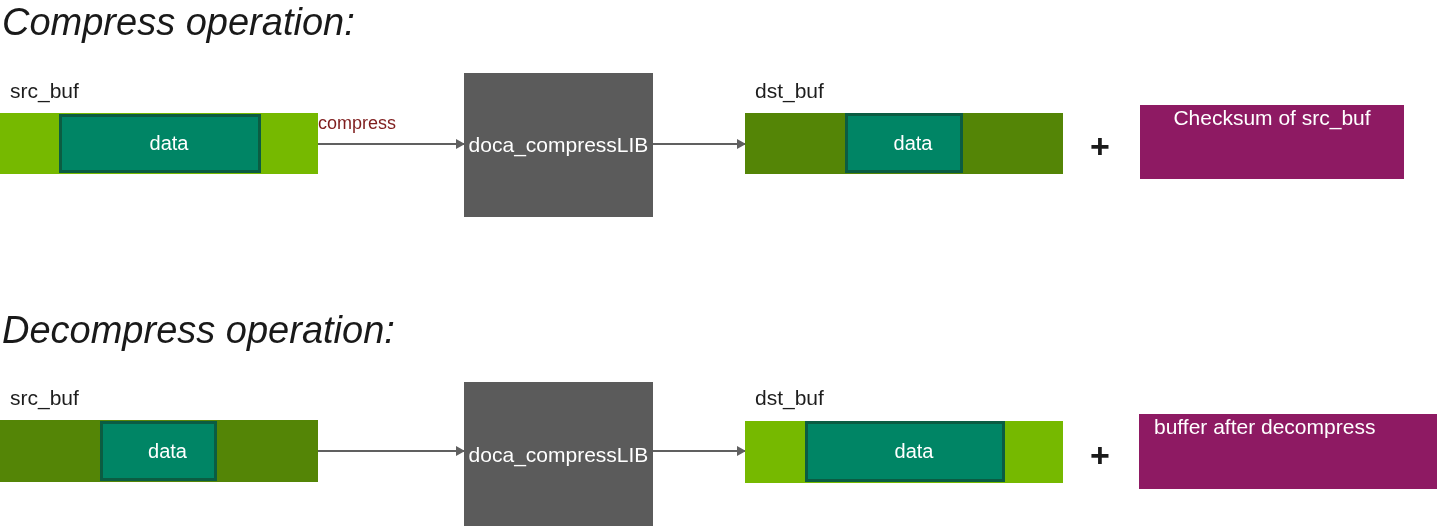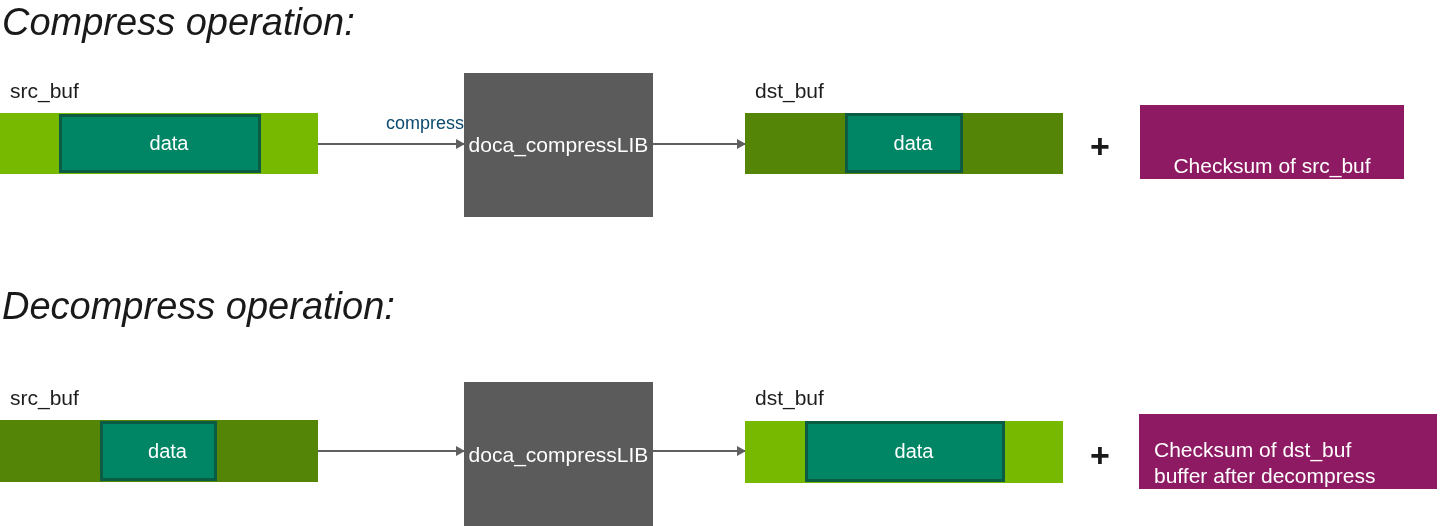--- a/index.html
+++ b/index.html
@@ -72,43 +72,43 @@
     top: -4px;
     width: 0;
     height: 0;
     border-left: 9px solid var(--arrow, #606060);
     border-top: 5px solid transparent;
     border-bottom: 5px solid transparent;
   }
   .op-label {
     position: absolute;
     width: 146px;
-    text-align: right;
+    text-align: left;
     font-size: 18px;
     line-height: 21px;
-    color: #0c4a6e;
+    color: #7f1d1d;
     white-space: nowrap;
   }
   .plus {
     position: absolute;
     width: 36px;
     text-align: center;
     font-size: 34px;
     line-height: 44px;
     font-weight: 800;
     color: #1a1a1a;
   }
   .checksum {
     position: absolute;
     box-sizing: border-box;
     background: var(--magenta, #8e1a63);
     color: #ffffff;
     display: flex;
     flex-direction: column;
-    justify-content: flex-end;
+    justify-content: flex-start;
     font-size: 21px;
     line-height: 26px;
     white-space: nowrap;
   }
   .checksum.center { align-items: center; text-align: center; }
   .checksum.left   { align-items: flex-start; padding-left: 15px; }
 </style>
 </head>
 <body>
 
@@ -146,21 +146,21 @@
   <div class="data-box" style="left:845px; top:113px; width:118px; height:60px;">
     <span>data</span>
   </div>
 
   <div class="plus" style="left:1082px; top:124px;">+</div>
 
   <div class="checksum center" style="left:1140px; top:105px; width:264px; height:74px;">
     <span>Checksum of src_buf</span>
   </div>
 
-  <h1 class="heading" style="left:2px; top:284px;">Decompress operation:</h1>
+  <h1 class="heading" style="left:2px; top:308px;">Decompress operation:</h1>
 
   <div class="buf-label" style="left:10px; top:387px;">src_buf</div>
 
   <div class="bar dark" style="left:0px; top:420px; width:318px; height:62px;"></div>
 
   <div class="data-box" style="left:100px; top:421px; width:117px; height:60px;">
     <span>data</span>
   </div>
 
 
@@ -181,17 +181,16 @@
 
   <div class="bar light" style="left:745px; top:421px; width:318px; height:62px;"></div>
 
   <div class="data-box" style="left:805px; top:421px; width:200px; height:61px;">
     <span>data</span>
   </div>
 
   <div class="plus" style="left:1082px; top:433px;">+</div>
 
   <div class="checksum left" style="left:1139px; top:414px; width:298px; height:75px;">
-    <span>Checksum of dst_buf</span>
     <span>buffer after decompress</span>
   </div>
 
 </div>
 
 </body></html>

